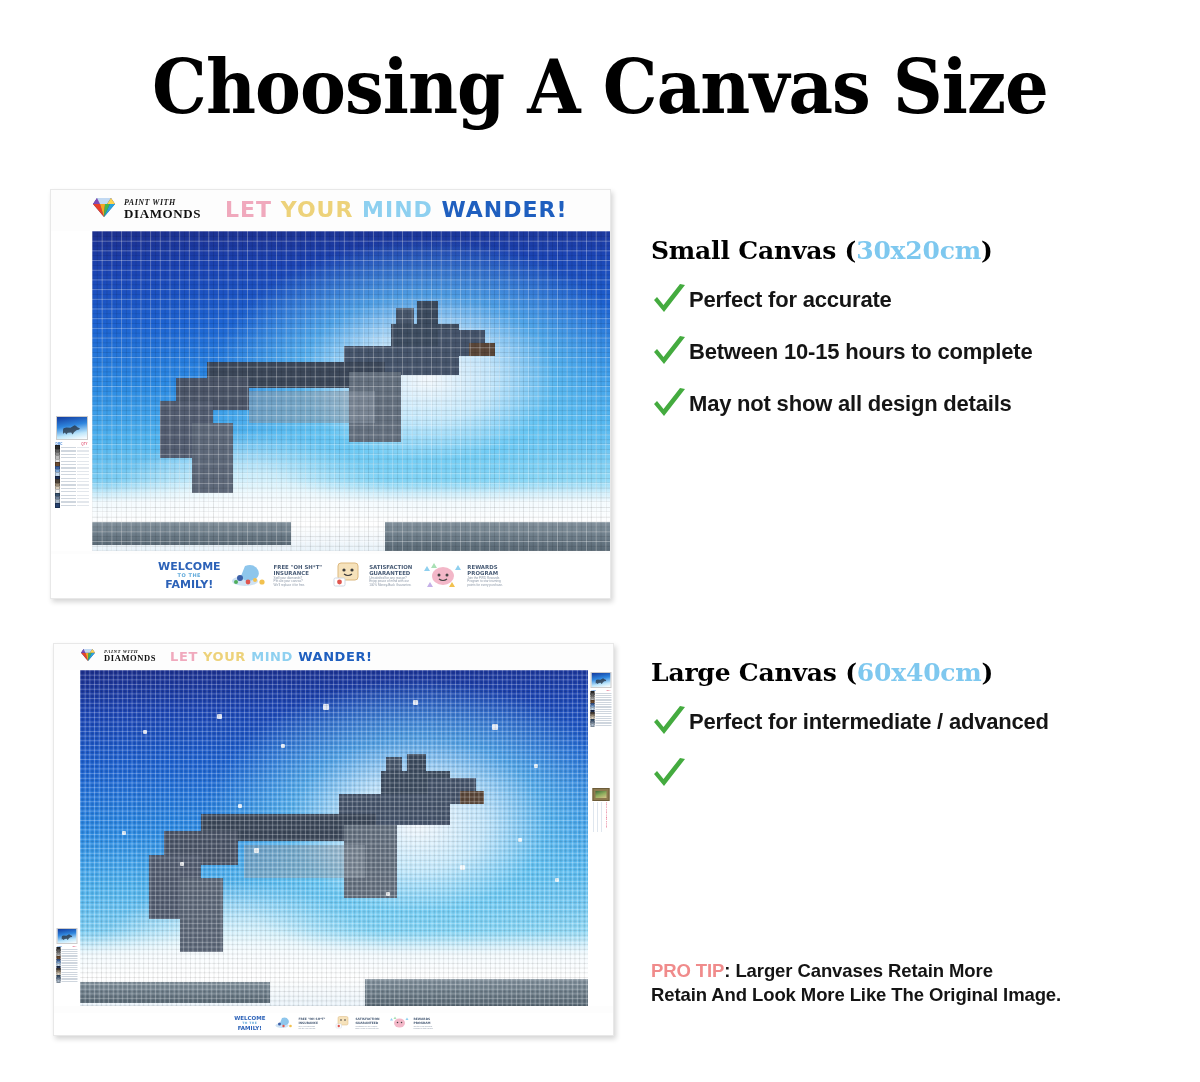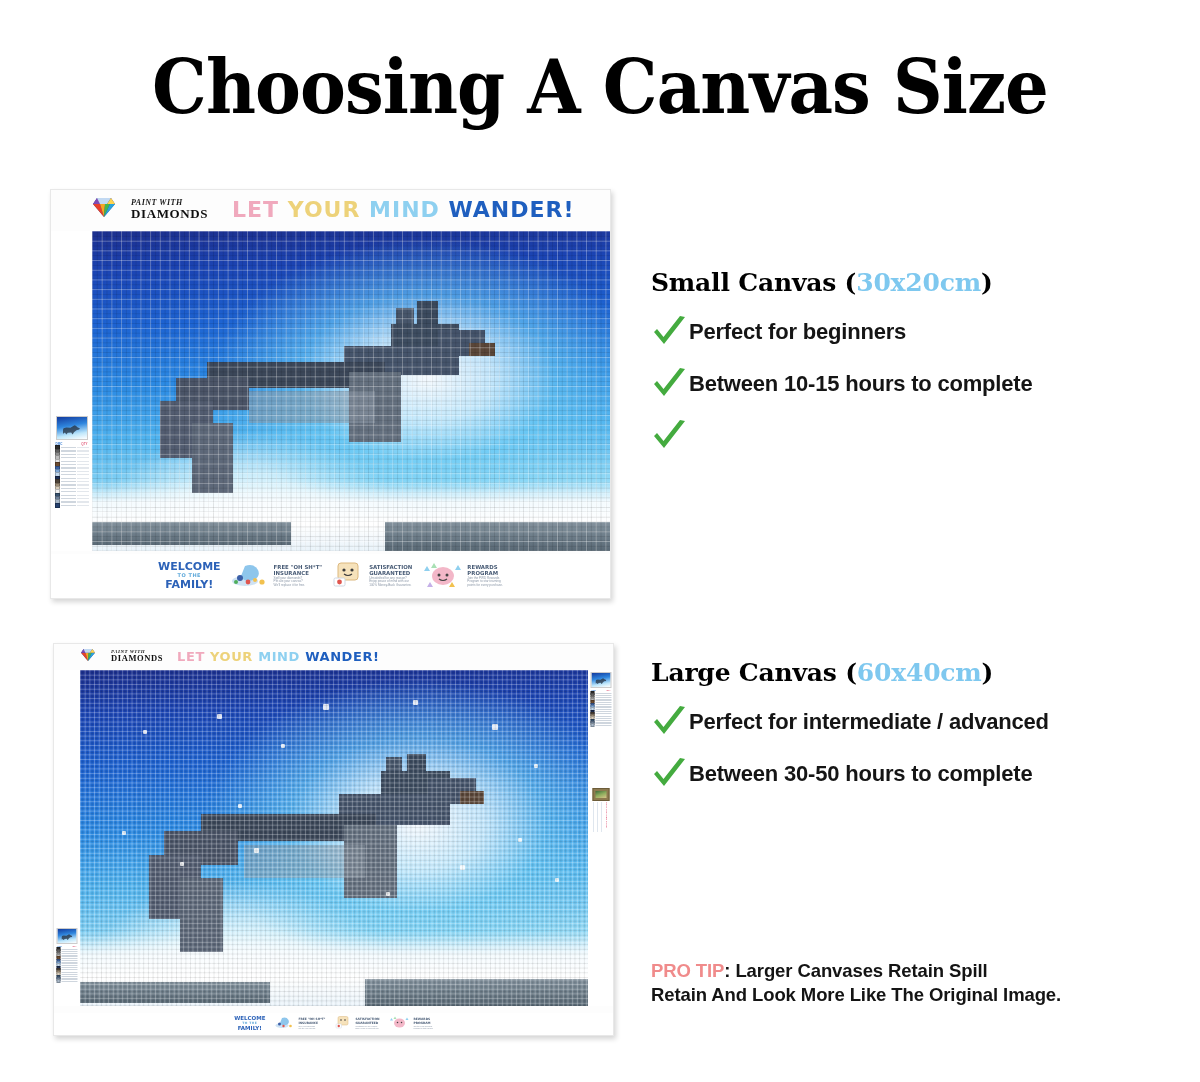--- a/index.html
+++ b/index.html
@@ -38,21 +38,21 @@
   .canvas-large{ left:53px; top:643px; width:561px; height:393px; }
 
   .cv-header{
     position:absolute;left:0;top:0;width:100%;
     display:flex;align-items:center;
     box-sizing:border-box;
   }
   .canvas-small .cv-header{height:38px;padding-left:42px;}
   .canvas-large .cv-header{height:24px;padding-left:27px;}
 
-  .logo-wrap{display:flex;align-items:center;gap:16px;}
+  .logo-wrap{display:flex;align-items:center;gap:9px;}
   .diamond-ico{display:block;}
   .logo-text{line-height:1;}
   .logo-top{
     font-family:"Liberation Serif", serif;
     font-style:italic;font-weight:bold;color:#1b1b1b;
     letter-spacing:.5px;
   }
   .logo-bot{
     font-family:"Liberation Serif", serif;
     font-weight:bold;color:#101010;letter-spacing:.6px;
@@ -205,21 +205,21 @@
     color:#4a5d77;white-space:nowrap;
   }
   .canvas-small .badge-ttl{font-size:5.4px;}
   .canvas-large .badge-ttl{font-size:3px;}
   .badge-sub{color:#8c98a8;white-space:nowrap;}
   .canvas-small .badge-sub{font-size:3.1px;line-height:3.8px;}
   .canvas-large .badge-sub{font-size:1.8px;line-height:2.2px;}
 
   
   .info{position:absolute;}
-  .info-small{left:651px;top:236px;width:520px;margin-top:32px;}
+  .info-small{left:651px;top:236px;width:520px;}
   .info-large{left:651px;top:658px;width:520px;}
 
   .info-heading{
     font-family:"DejaVu Serif", serif;
     font-weight:bold;font-size:25px;color:#000;
     white-space:nowrap;margin:0 0 18px 0;
     letter-spacing:-.2px;
   }
   .dim{color:#7ec8ef;}
 
@@ -768,38 +768,39 @@
   <h2 class="info-heading">
     <span>Small Canvas (</span><span class="dim">30x20cm</span><span>)</span>
   </h2>
 
   <div class="feature">
     <span class="check">
       <svg width="38" height="34" viewBox="0 0 38 34">
           <path d="M3 17 L13 29 L34 2 L29 1 L12.5 22 L6 14 Z" fill="#44ab3f"></path>
         </svg>
     </span>
-    <span class="feature-label">Perfect for beginners</span>
+    <span class="feature-label">Perfect for accurate</span>
   </div>
 
   <div class="feature">
     <span class="check">
       <svg width="38" height="34" viewBox="0 0 38 34">
           <path d="M3 17 L13 29 L34 2 L29 1 L12.5 22 L6 14 Z" fill="#44ab3f"></path>
         </svg>
     </span>
     <span class="feature-label">Between 10-15 hours to complete</span>
   </div>
 
   <div class="feature">
     <span class="check">
       <svg width="38" height="34" viewBox="0 0 38 34">
           <path d="M3 17 L13 29 L34 2 L29 1 L12.5 22 L6 14 Z" fill="#44ab3f"></path>
         </svg>
     </span>
+    <span class="feature-label">May not show all design details</span>
   </div>
 </div>
 
 <div class="info info-large">
   <h2 class="info-heading">
     <span>Large Canvas (</span><span class="dim">60x40cm</span><span>)</span>
   </h2>
 
   <div class="feature">
     <span class="check">
@@ -809,21 +810,20 @@
     </span>
     <span class="feature-label">Perfect for intermediate / advanced</span>
   </div>
 
   <div class="feature">
     <span class="check">
       <svg width="38" height="34" viewBox="0 0 38 34">
           <path d="M3 17 L13 29 L34 2 L29 1 L12.5 22 L6 14 Z" fill="#44ab3f"></path>
         </svg>
     </span>
-    <span class="feature-label">Between 30-50 hours to complete</span>
   </div>
 
 </div>
 
 <div class="protip">
-  <span class="pt">PRO TIP</span><span>: </span><span>Larger Canvases Retain Spill</span><br>
+  <span class="pt">PRO TIP</span><span>: </span><span>Larger Canvases Retain More</span><br>
   <span>Retain And Look More Like The Original Image.</span>
 </div>
 
 </body></html>

